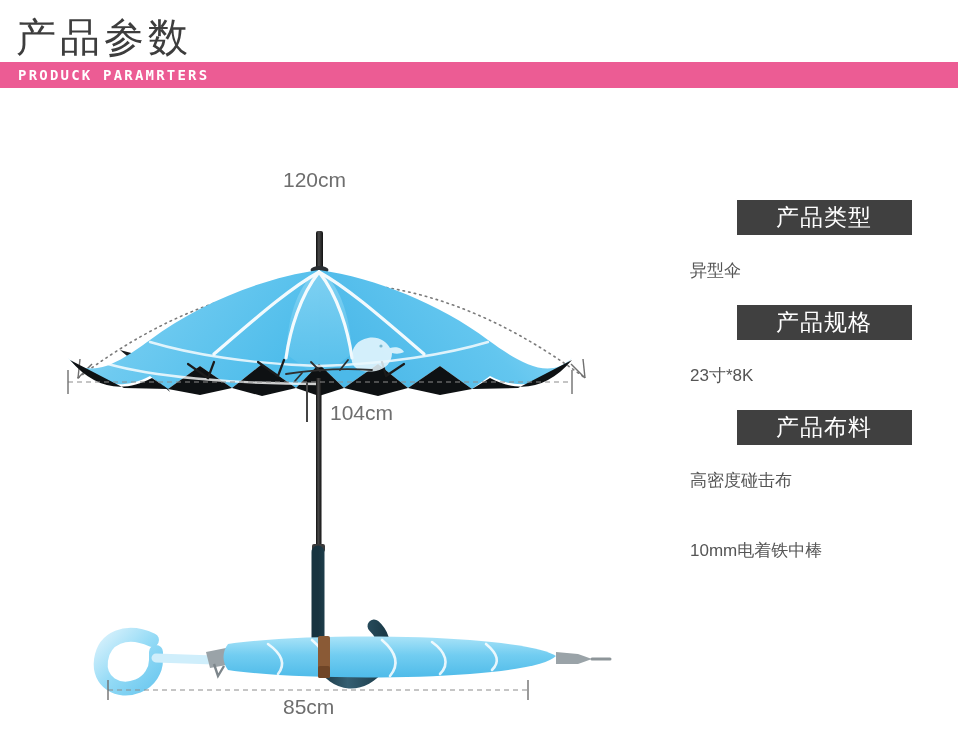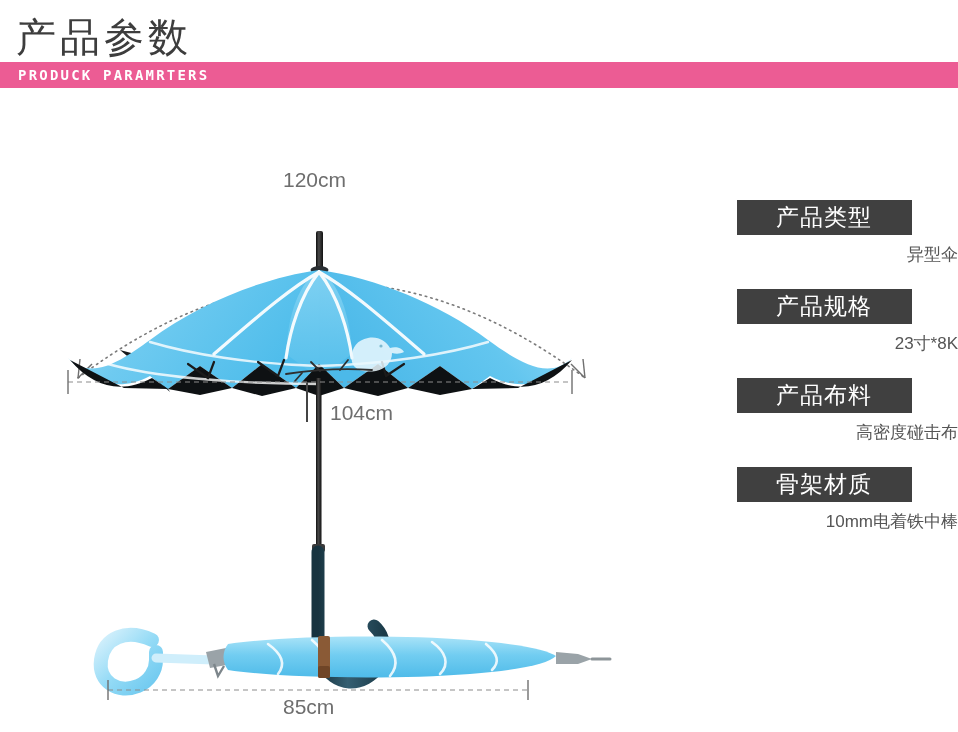--- a/index.html
+++ b/index.html
@@ -72,25 +72,25 @@
     background:#404040;
     color:#ffffff;
     font-size:23px;
     text-align:center;
     letter-spacing:1px;
     white-space:nowrap;
   }
   .spec-value{
     display:block;
     width:268px;
-    text-align:right;
+    text-align:left;
     font-size:17px;
     color:#555555;
     line-height:30px;
-    padding-top:5px;
+    padding-top:21px;
     white-space:nowrap;
   }
 </style>
 </head>
 <body>
 
 <div class="page">
 
   <div class="header">
     <div class="header-bar"></div>
@@ -319,21 +319,20 @@
       <span class="spec-label">产品规格</span>
       <span class="spec-value">23寸*8K</span>
     </div>
 
     <div class="spec-row">
       <span class="spec-label">产品布料</span>
       <span class="spec-value">高密度碰击布</span>
     </div>
 
     <div class="spec-row">
-      <span class="spec-label">骨架材质</span>
       <span class="spec-value">10mm电着铁中棒</span>
     </div>
 
     <div class="spec-row">
     </div>
 
   </div>
 
 </div>
 

